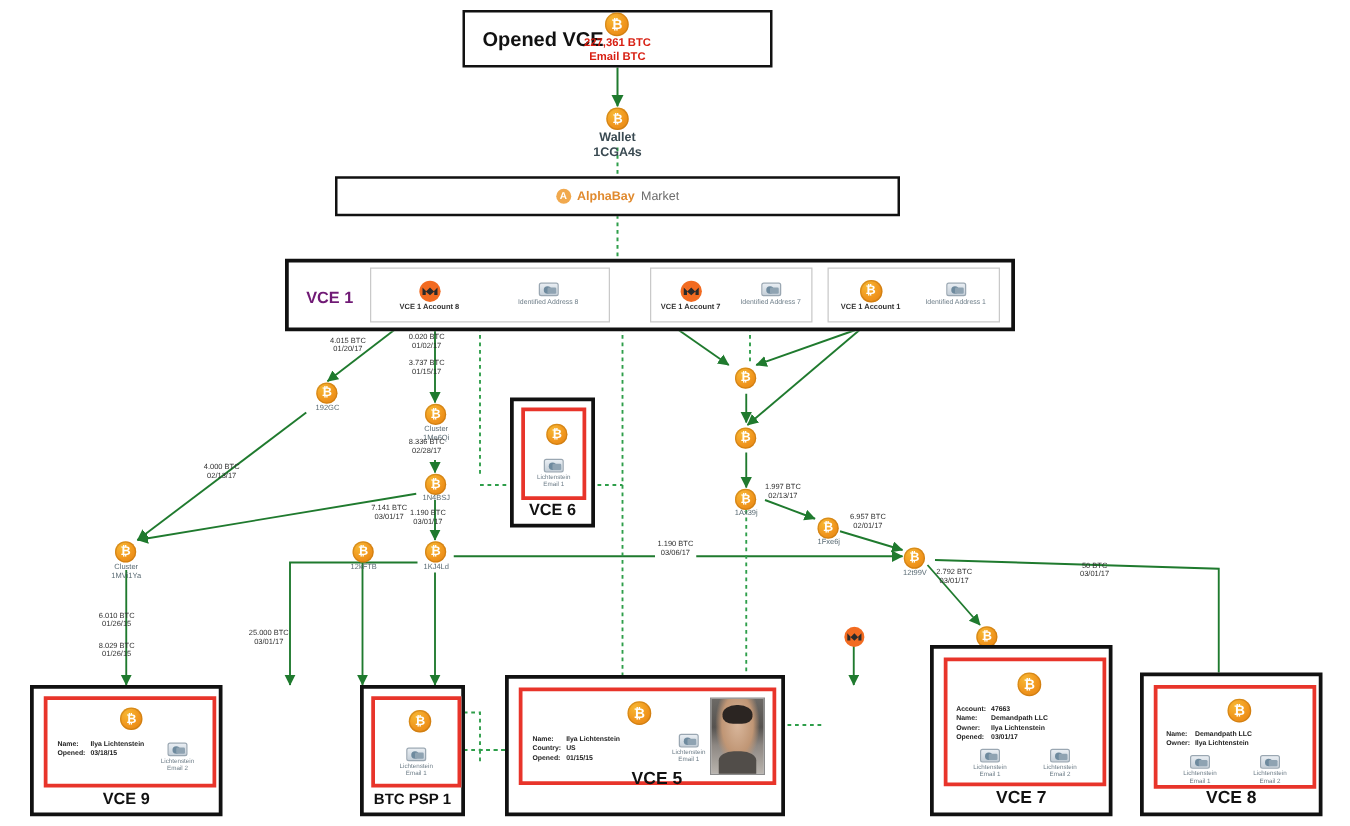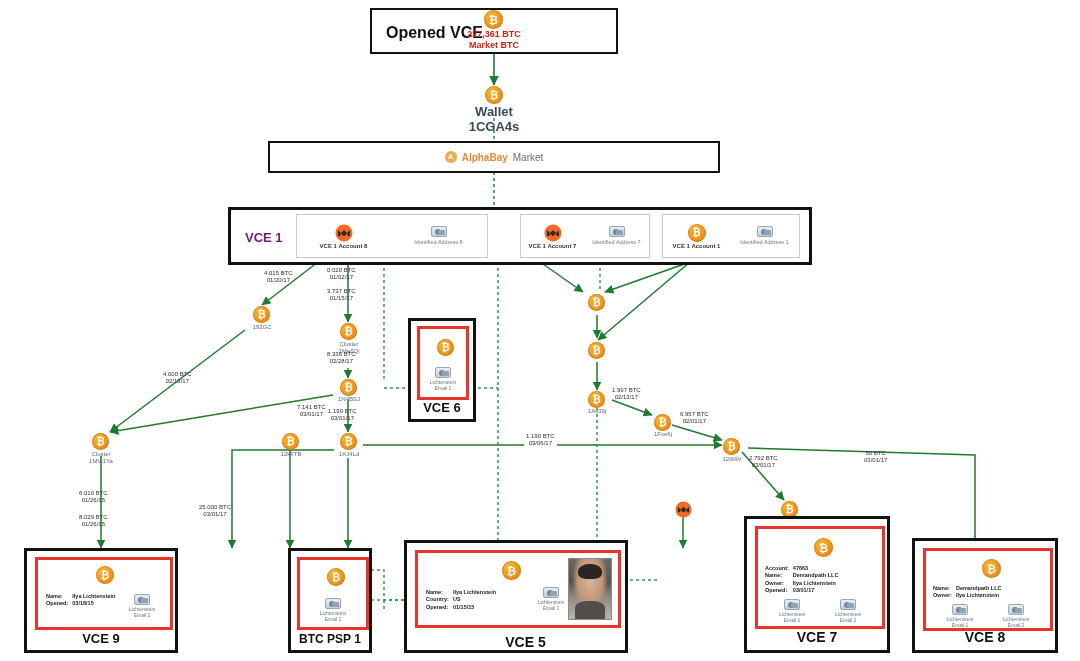--- a/index.html
+++ b/index.html
@@ -224,25 +224,25 @@
     </g>
   </svg>
 
   <div class="bigbox" style="left:370px; top:8px; width:248px; height:46px; border-width:2.5px;">
     <div class="victim-title" style="position:absolute; left:14px; top:14px; font-size:16px;">Opened VCE</div>
     <div class="coin btc" style="position:absolute; left:484px; top:-10px; width:0; height:0;"></div>
   </div>
   <div class="coin btc" style="position:absolute; left:484px; top:10px; width:19px; height:19px; font-size:11px;"></div>
   <div class="stolen" style="position:absolute; left:443px; top:29px; width:102px; font-size:9px;">
     <div>227,361 BTC</div>
-    <div>Market BTC</div>
+    <div>Email BTC</div>
   </div>
 
   <div class="coin btc" style="position:absolute; left:485px; top:86px; width:18px; height:18px; font-size:10px;"></div>
-  <div class="nodelabel" style="left:454px; top:105px; width:80px; font-size:13px; font-weight:bold; color:#3a4a52;">
+  <div class="nodelabel" style="left:454px; top:105px; width:80px; font-size:10px; font-weight:bold; color:#3a4a52;">
     <div>Wallet</div>
     <div>1CGA4s</div>
   </div>
 
   <div class="bigbox" style="left:268px; top:141px; width:452px; height:32px; border-width:2.5px;">
     <div class="alphabay" style="position:absolute; inset:0; font-size:10px;">
       <span class="ab-dot">A</span>
       <span class="ab-name">AlphaBay</span>
       <span>Market</span>
     </div>
@@ -486,21 +486,21 @@
       </div>
       <div style="position:absolute; left:110px; top:34px; width:46px;">
         <div class="mailicon"></div>
         <div class="iconlabel" style="font-size:5px;">
           <div>Lichtenstein</div>
           <div>Email 1</div>
         </div>
       </div>
       <div class="photo" style="right:6px; top:5px; width:44px; height:62px;"></div>
     </div>
-    <div class="caption" style="font-size:14px; bottom:0;padding-left:19px;">VCE 5</div>
+    <div class="caption" style="font-size:14px; bottom:20px;padding-left:19px;">VCE 5</div>
   </div>
 
 
   <div class="bigbox" style="left:744px; top:516px; width:146px; height:137px;">
     <div class="redcard" style="left:8px; top:7px; width:130px; height:103px;">
       <div class="coin btc" style="position:absolute; left:56px; top:9px; width:19px; height:19px; font-size:11px;"></div>
       <div class="kv" style="position:absolute; left:7px; top:36px; font-size:5.5px;">
         <table>
           <tbody>
               <tr>

